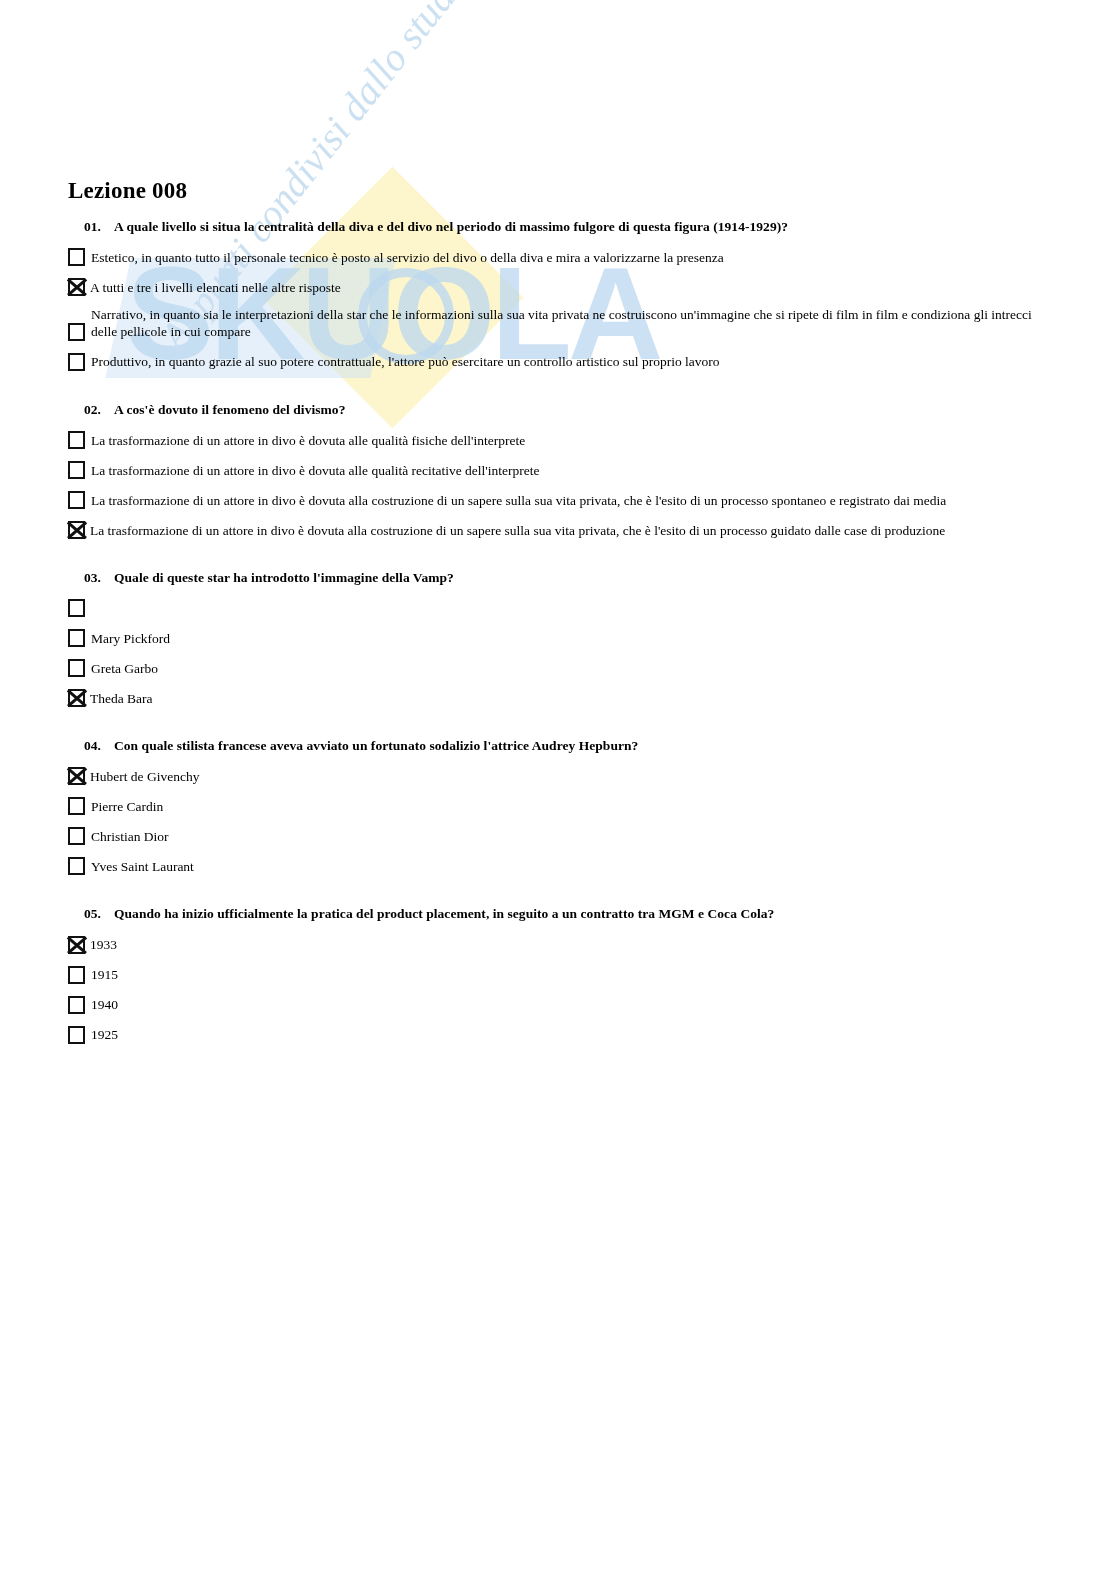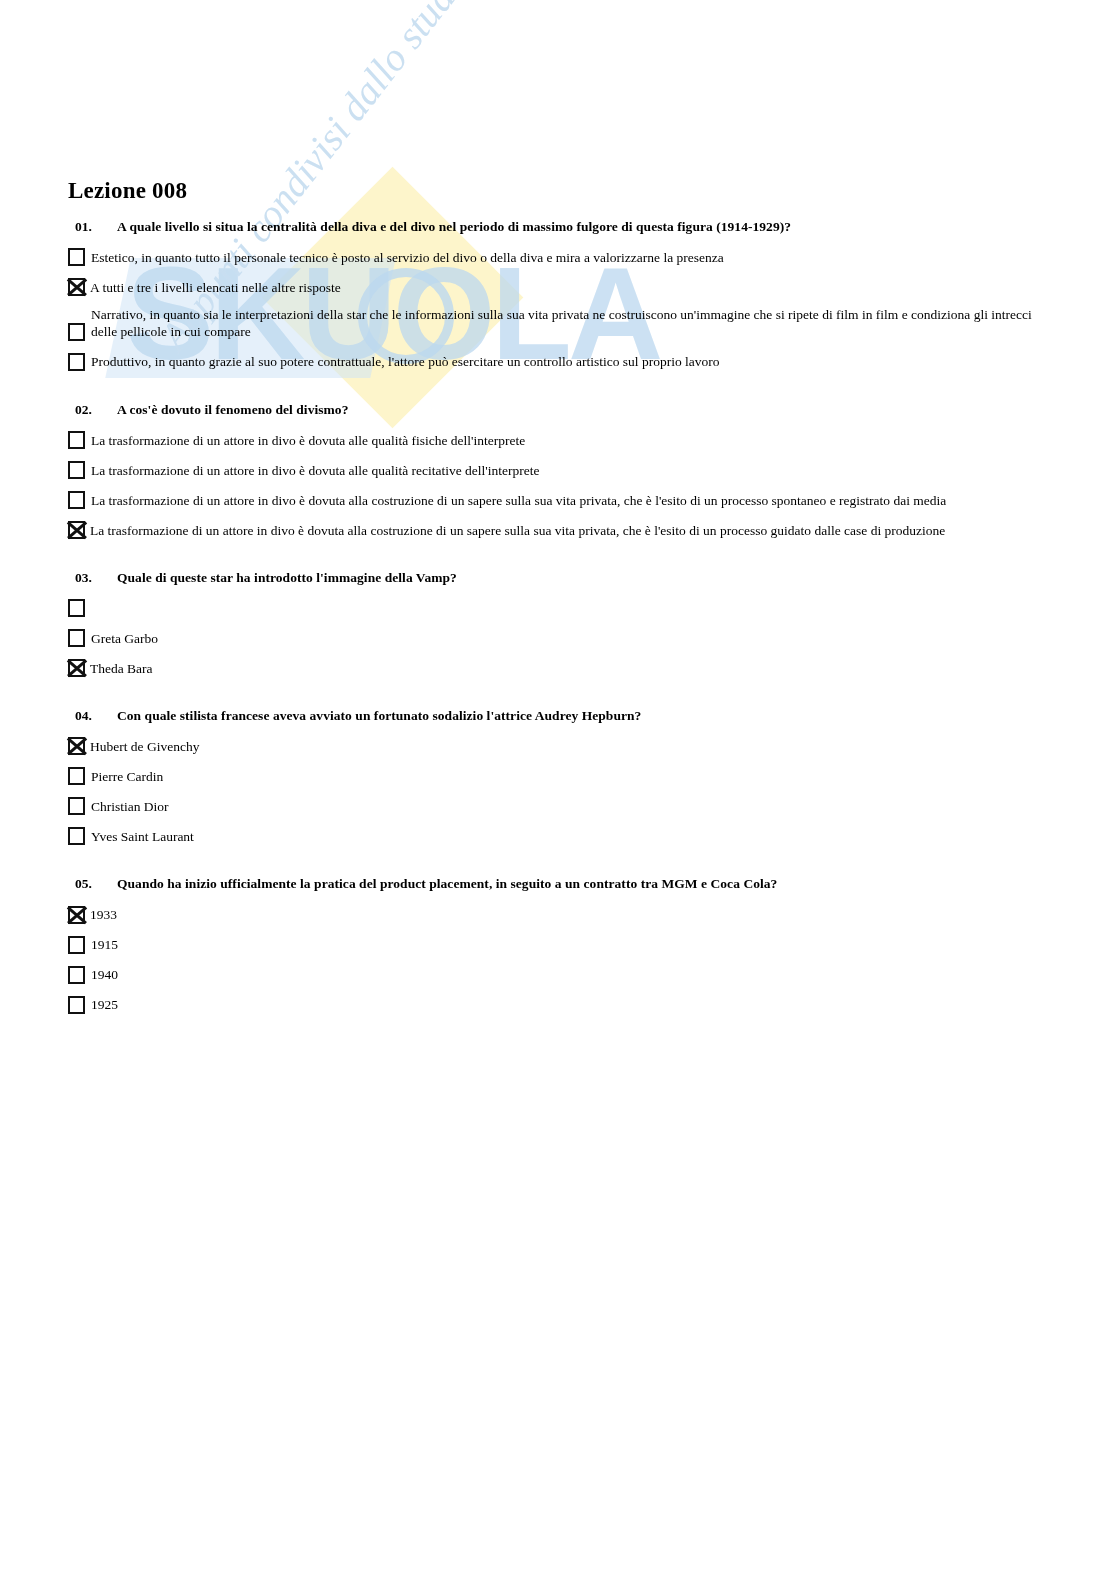--- a/index.html
+++ b/index.html
@@ -104,23 +104,22 @@
     margin: 0 0 10px 0;
   }
   .question-block.first { margin-top: 0; }
 
   .q-head {
     display: flex;
     align-items: flex-start;
     font-weight: 700;
     font-size: 13.5px;
     line-height: 1.35;
-    margin: 0 0 10px 7px;
+    margin: 0 0 10px 16px;
     letter-spacing: 0.05px;
-    gap: 12px;
   }
   .q-num {
     flex: 0 0 auto;
     width: 30px;
     font-weight: 700;
   }
   .q-text { flex: 1 1 auto; }
 
   .options { margin: 0; }
 
@@ -243,20 +242,24 @@
             <div class="q-head">
               <span class="q-num">03.</span>
               <span class="q-text">Quale di queste star ha introdotto l'immagine della Vamp?</span>
             </div>
             <div class="options">
               <div class="option-row">
                 <span class="checkbox"></span>
               </div>
               <div class="option-row">
                 <span class="checkbox"></span>
+                <span class="option-label">Mary Pickford</span>
+              </div>
+              <div class="option-row">
+                <span class="checkbox"></span>
                 <span class="option-label">Greta Garbo</span>
               </div>
               <div class="option-row checked">
                 <span class="checkbox checked"></span>
                 <span class="option-label">Theda Bara</span>
               </div>
             </div>
             <div class="spacer-md"></div>
           </div>
           <div class="question-block">

